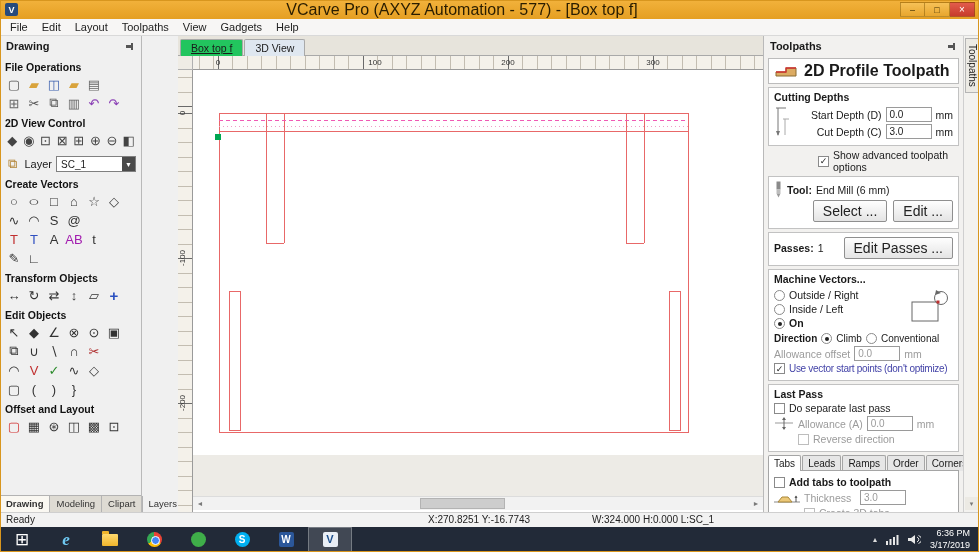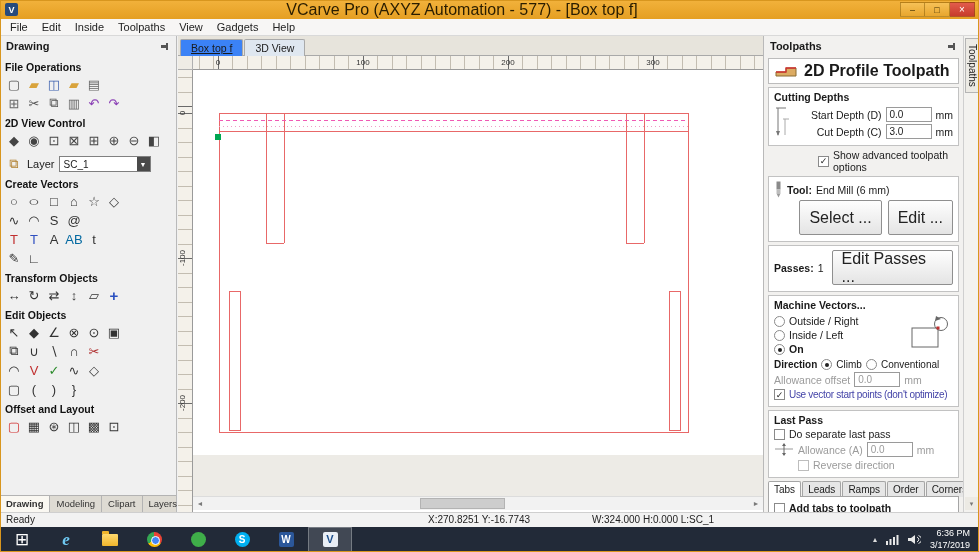--- a/index.html
+++ b/index.html
@@ -19,21 +19,21 @@
  border:1px solid rgba(120,80,0,.45);border-left:none;background:linear-gradient(#f6c157,#e8a62e);}
 .winbtn.first{border-left:1px solid rgba(120,80,0,.45);}
 .winbtn.close{background:linear-gradient(#e25c4c,#c73b2b);color:#fff;font-size:10px;}
 
 
 .menubar{position:absolute;left:0;top:19px;width:100%;height:17px;background:#f7f6f5;border-bottom:1px solid #d9d9d9;
  display:flex;align-items:center;padding-left:3px;}
 .menu-item{padding:1px 7px;font-size:11px;color:#222;}
 
 
-.leftpanel{position:absolute;left:0;top:36px;width:177px;height:476px;background:#f0f0f0;border-right:1px solid #b9b9b9;}
+.leftpanel{position:absolute;left:0;top:36px;width:142px;height:476px;background:#f0f0f0;border-right:1px solid #b9b9b9;}
 .panel-head{height:20px;display:flex;align-items:center;justify-content:space-between;padding:0 6px;}
 .panel-title{font-weight:bold;font-size:11px;}
 .pin{width:10px;height:10px;position:relative;display:inline-block;}
 .pin::before{content:"";position:absolute;left:1px;top:4px;width:5px;height:3px;background:#555;}
 .pin::after{content:"";position:absolute;left:6px;top:2px;width:2px;height:7px;background:#555;}
 .toolbox-body{padding:0 5px;}
 .tb-header{font-weight:bold;font-size:10.5px;margin:5px 0 2px;color:#111;}
 .tb-row{display:flex;gap:2px;margin:1px 0;}
 .tb-icon{width:18px;height:18px;display:inline-flex;align-items:center;justify-content:center;font-size:13px;color:#333;}
 [data-name="draw-ellipse-icon"]{transform:scaleX(1.5);}
@@ -45,21 +45,21 @@
 .toolbox-tabs{position:absolute;bottom:0;left:0;width:100%;height:17px;background:#dedbd3;border-top:1px solid #b3b3b3;
  display:flex;align-items:stretch;}
 .side-tab{font-size:9.5px;padding:2px 6px 0;border-right:1px solid #b3b3b3;color:#333;}
 .side-tab.active{background:#faf8f2;font-weight:bold;}
 
 
 .canvas{position:absolute;left:178px;top:36px;width:585px;height:476px;background:#fff;}
 .canvas-tabbar{height:20px;background:#e7e4dc;display:flex;align-items:flex-end;padding-left:2px;gap:1px;border-bottom:1px solid #a9a9a9;}
 .ctab{font-size:10.5px;padding:2px 10px;border:1px solid #a9a9a9;border-bottom:none;border-radius:2px 2px 0 0;
  background:#dfe7f0;position:relative;top:1px;}
-.ctab.active{background:#3b82f6;text-decoration:underline;}
+.ctab.active{background:#22c55e;text-decoration:underline;}
 .ruler-corner{position:absolute;left:0;top:20px;width:15px;height:14px;background:#efece5;border-right:1px solid #b0b0b0;border-bottom:1px solid #b0b0b0;}
 .hruler{position:absolute;left:15px;top:20px;right:0;height:14px;background:#f4f1ea;border-bottom:1px solid #9a9a9a;
  background-image:repeating-linear-gradient(90deg,#6a6a6a 0 1px,transparent 1px 145px),
                   repeating-linear-gradient(90deg,#c3bdb1 0 1px,transparent 1px 14.5px);
  background-position:25px 0,25px 0;}
 .rlx{position:absolute;top:2px;font-size:8px;color:#333;transform:translateX(-50%);}
 .vruler{position:absolute;left:0;top:34px;width:15px;bottom:0;background:#f4f1ea;border-right:1px solid #9a9a9a;
  background-image:repeating-linear-gradient(180deg,#6a6a6a 0 1px,transparent 1px 145px),
                   repeating-linear-gradient(180deg,#c3bdb1 0 1px,transparent 1px 14.5px);
  background-position:0 43px,0 43px;}
@@ -78,21 +78,21 @@
 .rp-body{position:absolute;top:20px;left:0;right:0;bottom:0;padding:2px 4px;overflow:hidden;}
 .tp-titlebox{border:1px solid #bcbcbc;background:#fff;height:26px;display:flex;align-items:center;gap:6px;padding:0 5px;margin-bottom:3px;}
 .tp-title{font-weight:bold;font-size:16px;}
 .grp{border:1px solid #c2c2c2;background:#fff;padding:2px 5px 4px;margin-bottom:3px;}
 .grp-t{font-weight:bold;font-size:10.5px;margin:1px 0 2px;}
 .frow{display:flex;align-items:center;gap:4px;margin:2px 0;font-size:10.5px;}
 .lab-r{flex:1;text-align:right;}
 .inp{width:46px;height:15px;border:1px solid #9a9a9a;background:#fff;font-size:10px;display:flex;align-items:center;padding:0 3px;}
 .dim{color:#9b9b9b;}
 .inp.dim{color:#9b9b9b;}
-.btn{border:1px solid #8f8f8f;background:linear-gradient(#fefefe,#e4e4e4);font-size:16px;padding:0 9px;height:35px;
+.btn{border:1px solid #8f8f8f;background:linear-gradient(#fefefe,#e4e4e4);font-size:14px;padding:0 9px;height:22px;
  display:inline-flex;align-items:center;border-radius:2px;color:#222;}
 .cb{width:11px;height:11px;min-width:11px;border:1px solid #8a8a8a;background:#fff;display:inline-flex;
  align-items:center;justify-content:center;font-size:9px;color:#222;}
 .cb.checked::before{content:"✓";}
 .cb.dimc{border-color:#bdbdbd;}
 .rad{width:11px;height:11px;min-width:11px;border:1px solid #8a8a8a;border-radius:50%;background:#fff;position:relative;display:inline-block;}
 .rad.sel::before{content:"";position:absolute;left:3px;top:3px;width:4px;height:4px;background:#222;border-radius:50%;}
 .bold{font-weight:bold;}
 .vsp{color:#4444a8;font-size:10px;letter-spacing:-0.3px;white-space:nowrap;}
 .mv-flex{display:flex;}
@@ -151,21 +151,21 @@
     <span class="winbtns" data-name="window-controls">
       <span class="winbtn first" data-name="minimize-button">–</span>
       <span class="winbtn" data-name="maximize-button">□</span>
       <span class="winbtn close" data-name="close-button">×</span>
     </span>
   </div>
 
   <div class="menubar" data-name="menu-bar">
       <span class="menu-item" data-name="menu-file">File</span>
       <span class="menu-item" data-name="menu-edit">Edit</span>
-      <span class="menu-item" data-name="menu-model">Inside</span>
+      <span class="menu-item" data-name="menu-model">Layout</span>
       <span class="menu-item" data-name="menu-toolpaths">Toolpaths</span>
       <span class="menu-item" data-name="menu-view">View</span>
       <span class="menu-item" data-name="menu-gadgets">Gadgets</span>
       <span class="menu-item" data-name="menu-help">Help</span>
     </div>
 
   <div class="leftpanel" data-name="drawing-panel">
     <div class="panel-head" data-name="drawing-panel-header">
       <span class="panel-title" data-name="drawing-panel-title">Drawing</span>
       <span class="pin" data-name="pin-icon"></span>
@@ -218,21 +218,21 @@
         <div class="tb-row">
           <span class="tb-icon" data-name="draw-polyline-icon" style="color: rgb(51, 51, 51);">∿</span>
           <span class="tb-icon" data-name="draw-arc-icon" style="color: rgb(51, 51, 51);">◠</span>
           <span class="tb-icon" data-name="draw-curve-icon" style="color: rgb(51, 51, 51);">S</span>
           <span class="tb-icon" data-name="draw-spiral-icon" style="color: rgb(51, 51, 51);">@</span>
         </div>
         <div class="tb-row">
           <span class="tb-icon" data-name="draw-text-icon" style="color: rgb(192, 48, 48);">T</span>
           <span class="tb-icon" data-name="draw-text-box-icon" style="color: rgb(48, 80, 192);">T</span>
           <span class="tb-icon" data-name="text-on-curve-icon" style="color: rgb(51, 51, 51);">A</span>
-          <span class="tb-icon" data-name="text-spacing-icon" style="color: #0369a1;">AB</span>
+          <span class="tb-icon" data-name="text-spacing-icon" style="color: #a21caf;">AB</span>
           <span class="tb-icon" data-name="edit-text-icon" style="color: rgb(51, 51, 51);">t</span>
         </div>
         <div class="tb-row">
           <span class="tb-icon" data-name="trace-bitmap-icon" style="color: rgb(51, 51, 51);">✎</span>
           <span class="tb-icon" data-name="dimension-icon" style="color: rgb(51, 51, 51);">∟</span>
         </div>
         <div class="tb-header" data-name="section-label-transform-objects">Transform Objects</div>
         <div class="tb-row">
           <span class="tb-icon" data-name="move-icon" style="color: rgb(51, 51, 51);">↔</span>
           <span class="tb-icon" data-name="rotate-icon" style="color: rgb(51, 51, 51);">↻</span>
@@ -289,21 +289,21 @@
   </div>
 
   <div class="canvas" data-name="canvas-area">
     <div class="canvas-tabbar" data-name="canvas-tabbar">
         <span class="ctab active" data-name="document-tab-box-top-f">Box top f</span>
         <span class="ctab" data-name="document-tab-3d-view">3D View</span>
       </div>
     <div class="ruler-corner" data-name="ruler-corner"></div>
     <div class="hruler" data-name="ruler-horizontal">
         <span class="rlx" data-name="ruler-x-label" style="left: 25px;">0</span>
-        <span class="rlx" data-name="ruler-x-label" style="left: 170px;">100</span>
+        <span class="rlx" data-name="ruler-x-label" style="left: 182px;">100</span>
         <span class="rlx" data-name="ruler-x-label" style="left: 315px;">200</span>
         <span class="rlx" data-name="ruler-x-label" style="left: 460px;">300</span>
       </div>
     <div class="vruler" data-name="ruler-vertical">
         <span class="rly" data-name="ruler-y-label" style="top: 38px;">0</span>
         <span class="rly" data-name="ruler-y-label" style="top: 183px;">-100</span>
         <span class="rly" data-name="ruler-y-label" style="top: 328px;">-200</span>
       </div>
     <div class="canvas-content" data-name="drawing-canvas">
       <div class="sheet-lower" data-name="canvas-margin"></div>

